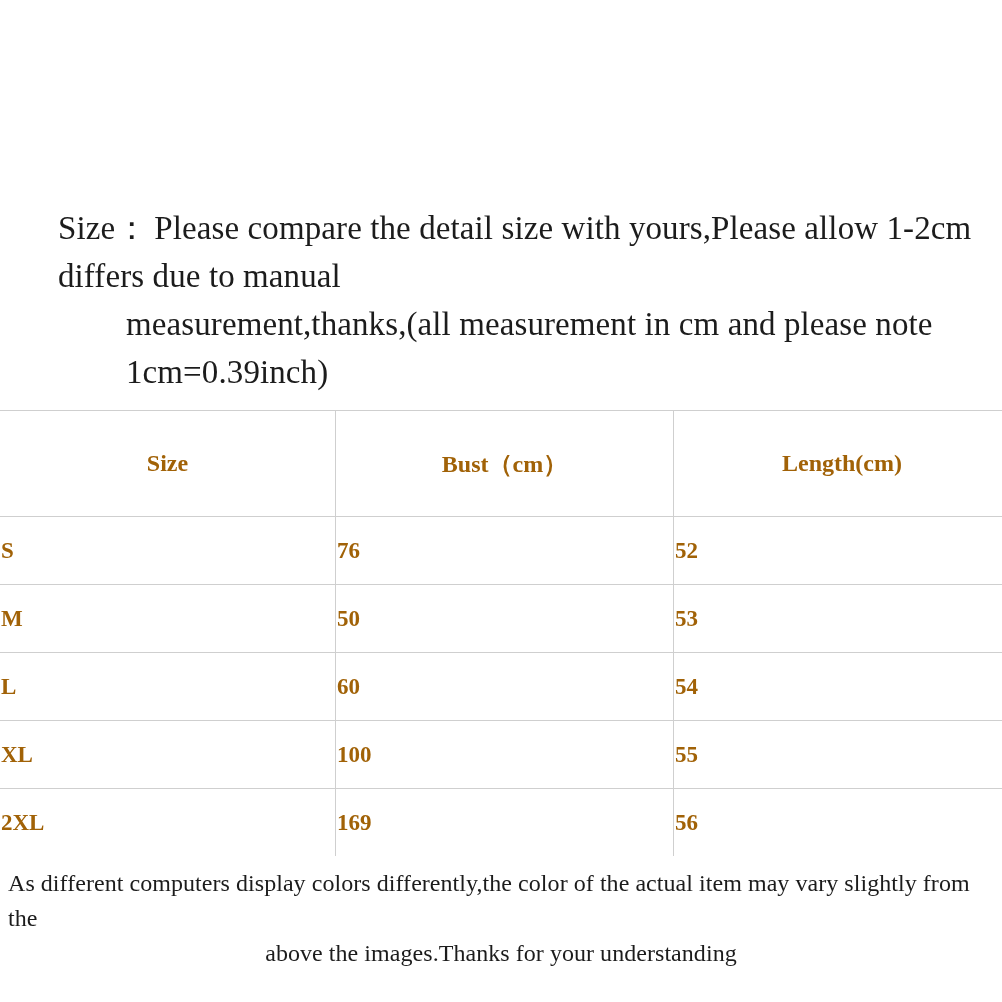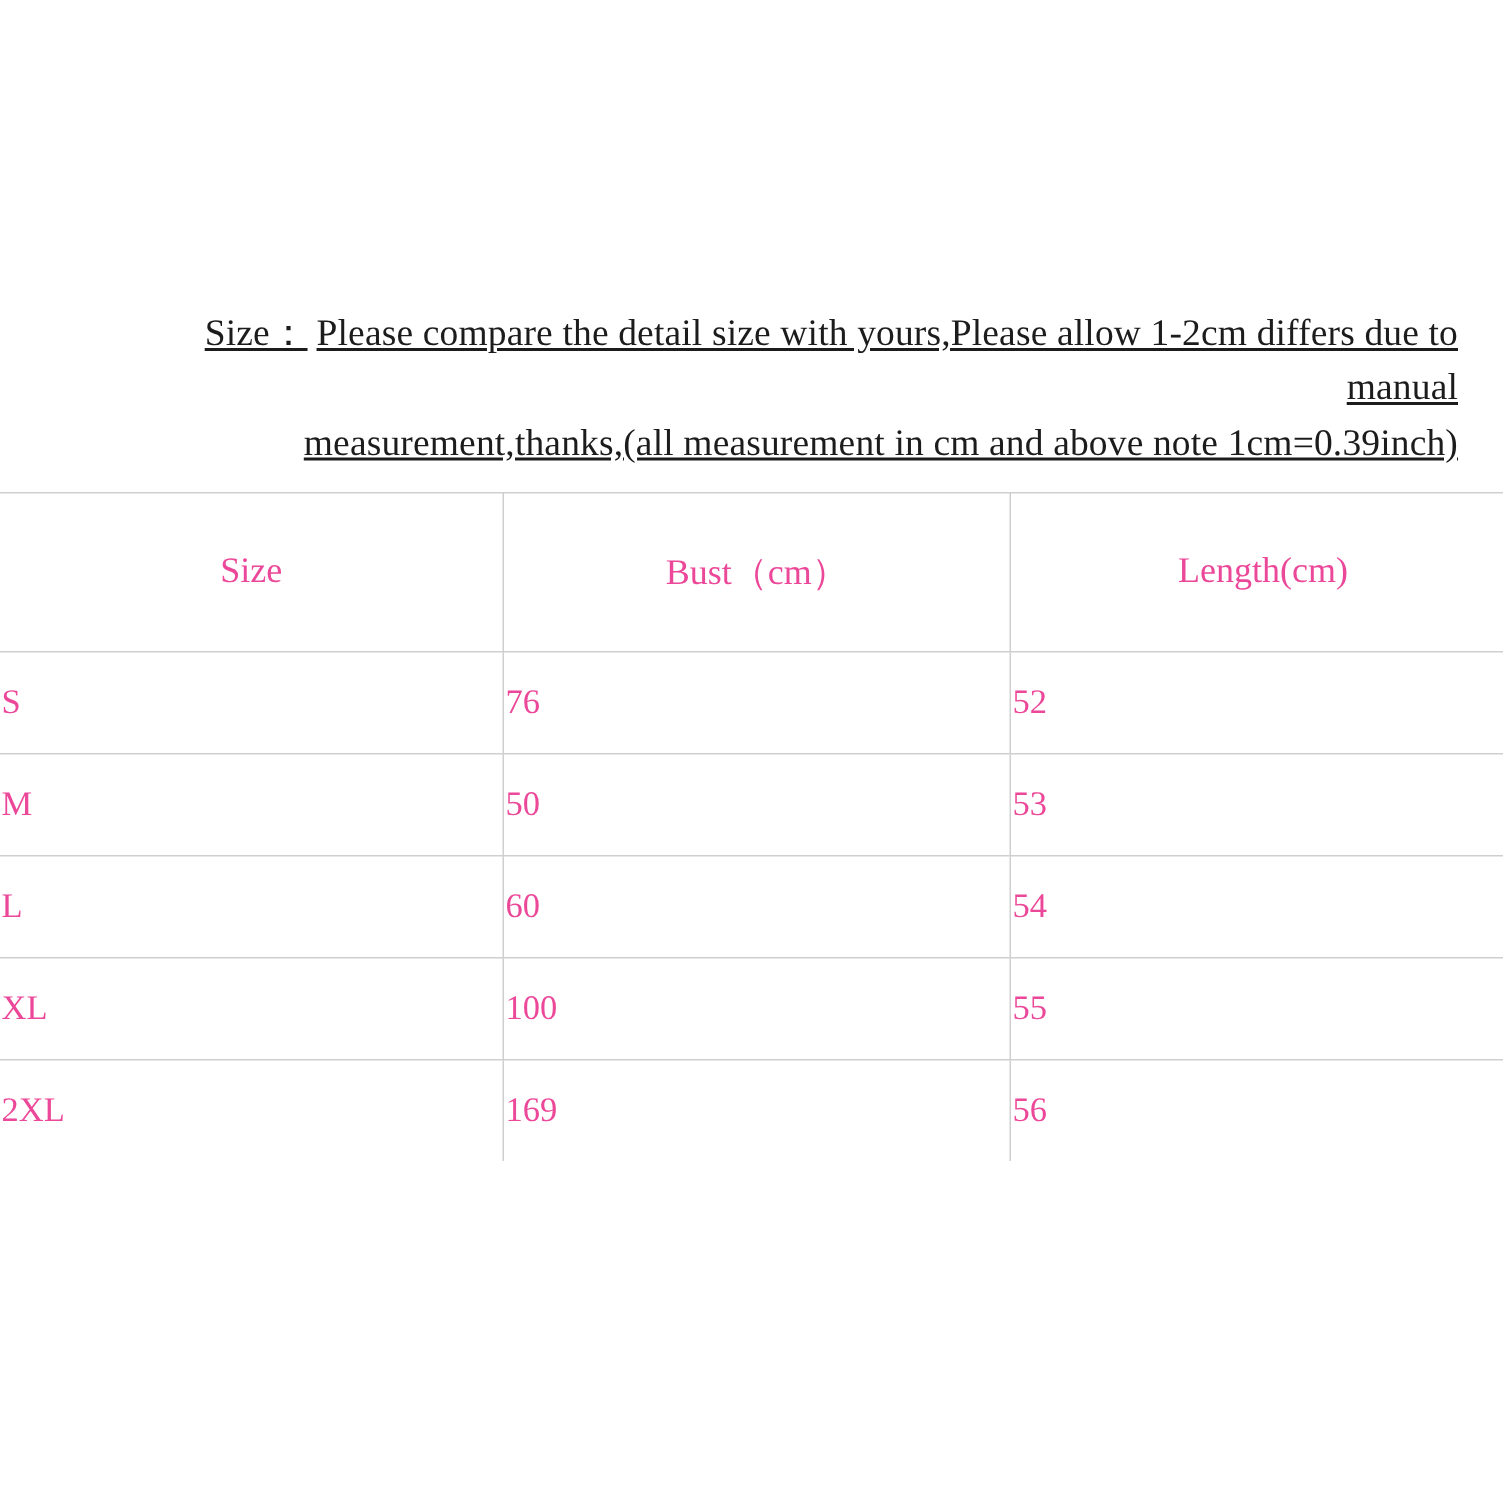--- a/index.html
+++ b/index.html
@@ -20,48 +20,47 @@
     height: 1002px;
     box-sizing: border-box;
   }
   .content {
     position: absolute;
     top: 205px;
     left: 0;
     width: 1002px;
   }
   .intro {
-    font-size: 25px;
+    font-size: 33px;
     line-height: 1.45;
-    text-align: right;
+    text-align: left;
     padding: 0 30px 0 58px;
     letter-spacing: 0.1px;
-    text-decoration: underline;
   }
   .intro .lead {
     margin-right: 6px;
   }
   .intro-line2 {
     display: block;
     padding-left: 68px;
   }
   table.size-table {
     width: 1002px;
     border-collapse: collapse;
     margin-top: 14px;
     table-layout: fixed;
   }
   table.size-table th,
   table.size-table td {
     border: 1px solid #cfcfcf;
     border-left: none;
     border-right: none;
-    font-weight: normal;
+    font-weight: bold;
     font-size: 23px;
-    color: #ec4899;
+    color: #a16207;
   }
   table.size-table th {
     height: 103px;
     font-size: 24px;
   }
   table.size-table td {
     height: 65px;
   }
   table.size-table th:nth-child(1),
   table.size-table td:nth-child(1) {
@@ -99,21 +98,21 @@
   }
 </style>
 </head>
 <body>
 
 <div class="page">
   <div class="content">
 
     <div class="intro">
       <span class="lead">Size：</span><span>Please compare the detail size with yours,Please allow 1-2cm differs due to manual</span>
-      <span class="intro-line2">measurement,thanks,(all measurement in cm and above note 1cm=0.39inch)</span>
+      <span class="intro-line2">measurement,thanks,(all measurement in cm and please note 1cm=0.39inch)</span>
     </div>
 
     <table class="size-table">
       <thead>
         <tr>
           <th>Size</th>
           <th>Bust（cm）</th>
           <th>Length(cm)</th>
         </tr>
       </thead>
@@ -139,15 +138,19 @@
           <td>55</td>
         </tr>
         <tr>
           <td>2XL</td>
           <td>169</td>
           <td>56</td>
         </tr>
       </tbody>
     </table>
 
+    <div class="footnote">
+      <span class="fn-line1">As different computers display colors differently,the color of the actual item may vary slightly from the</span>
+      <span class="fn-line2">above the images.Thanks for your understanding</span>
+    </div>
 
   </div>
 </div>
 
 </body></html>

